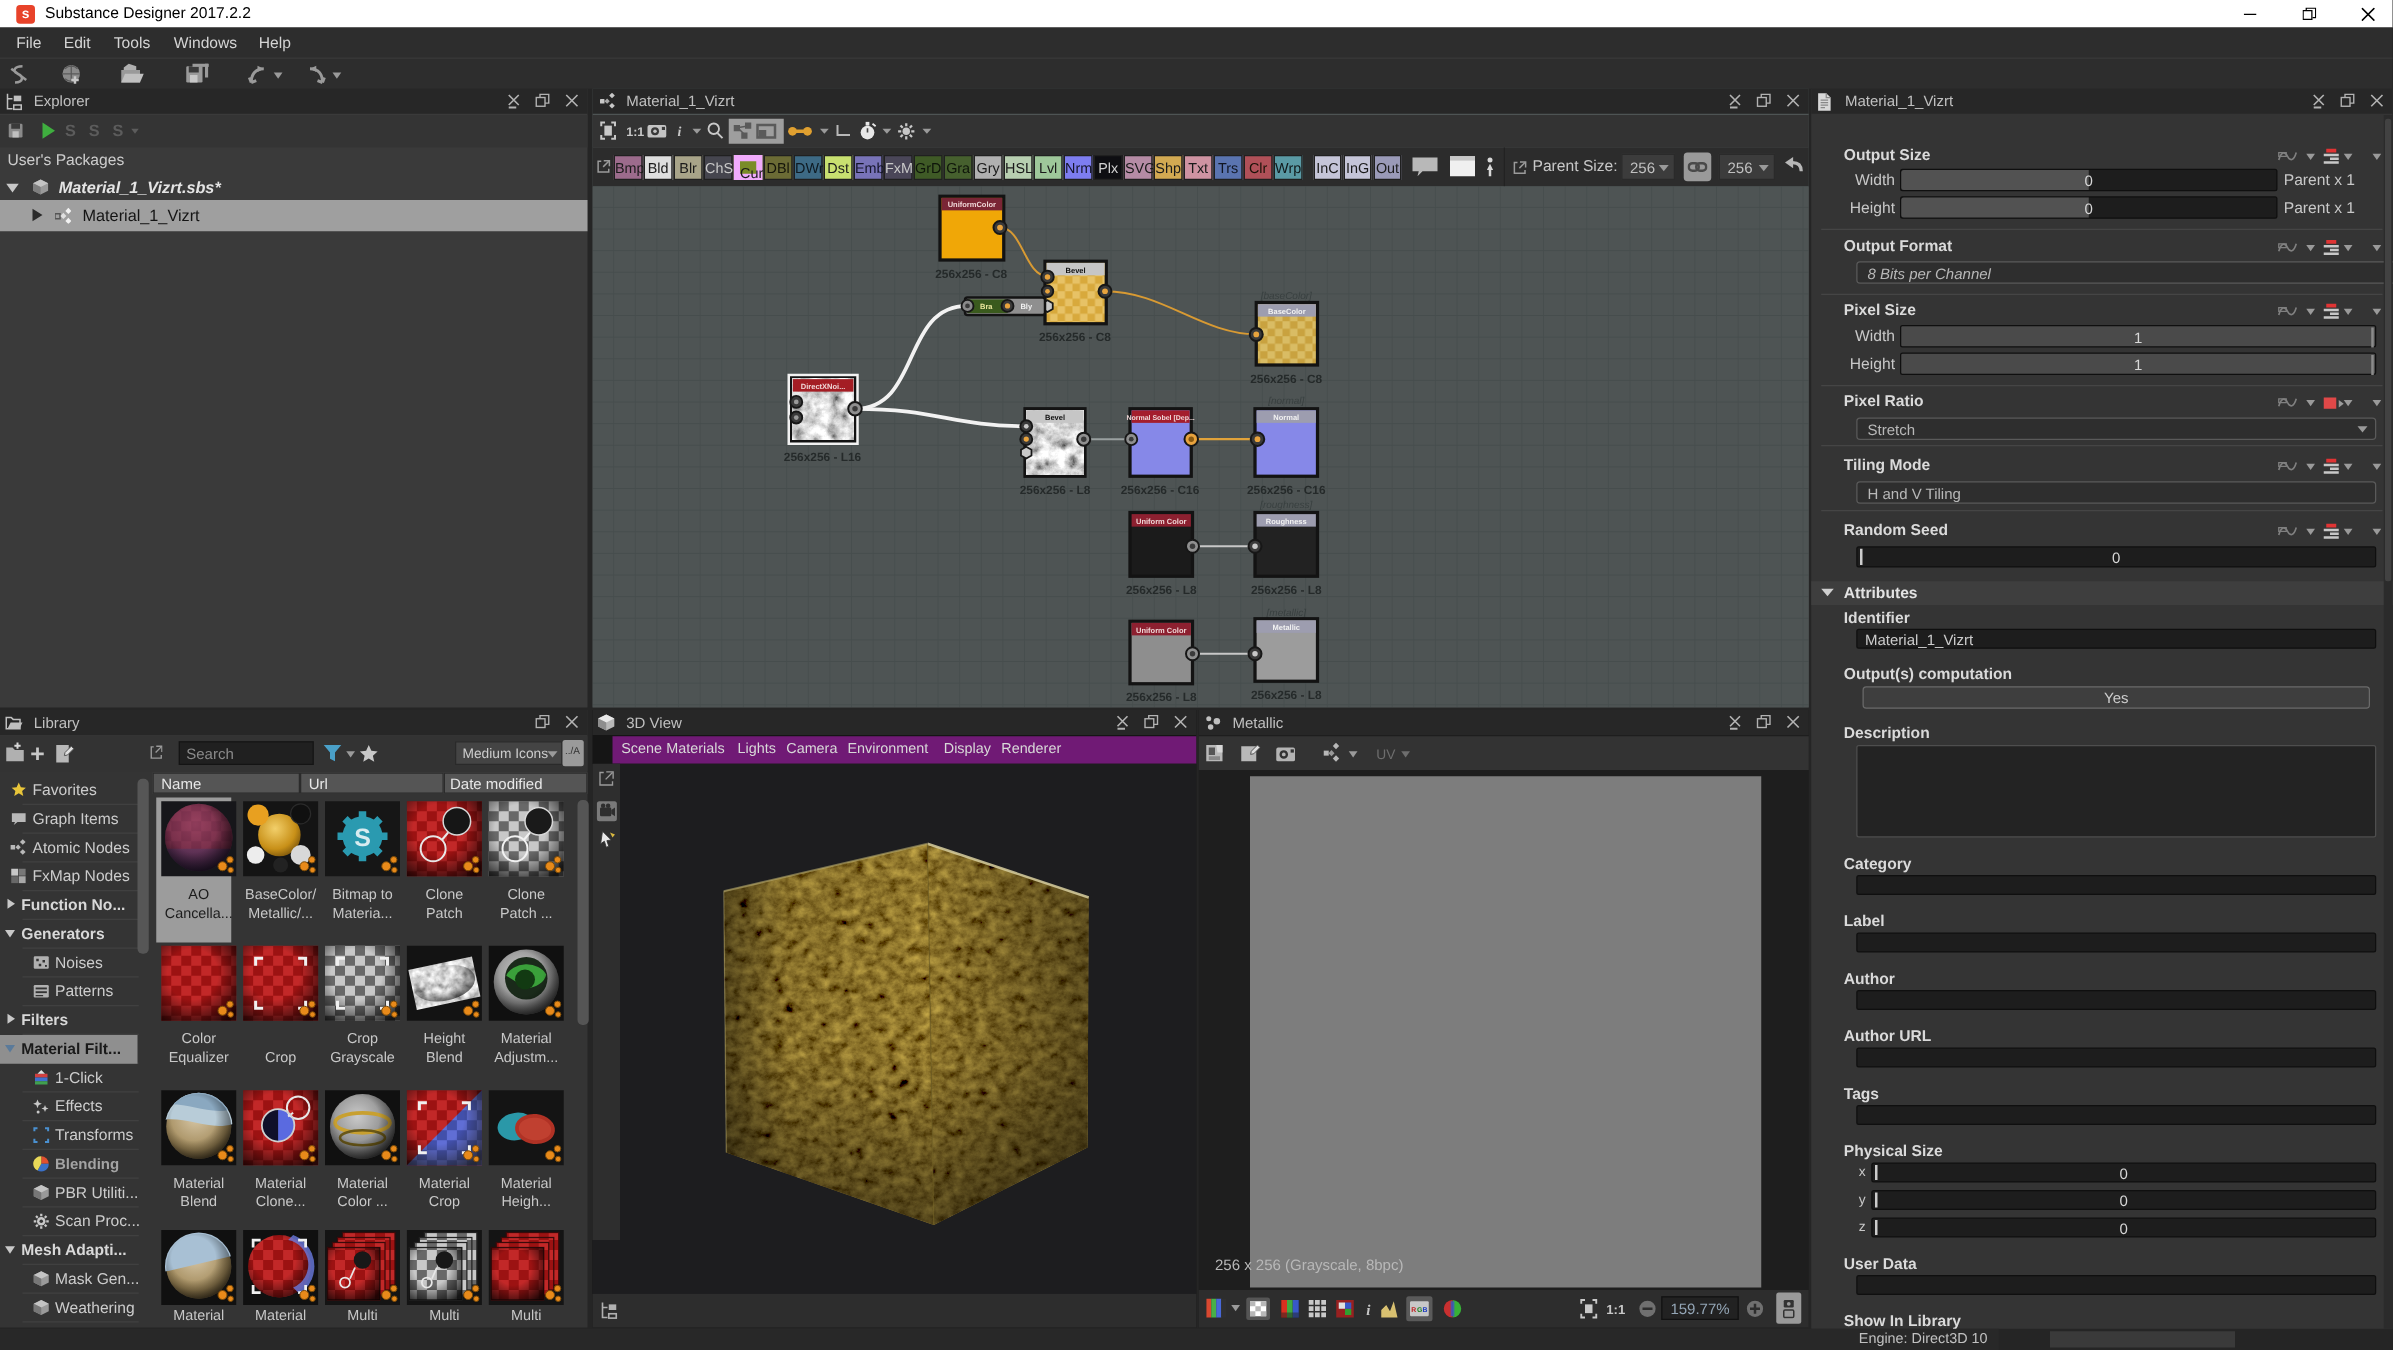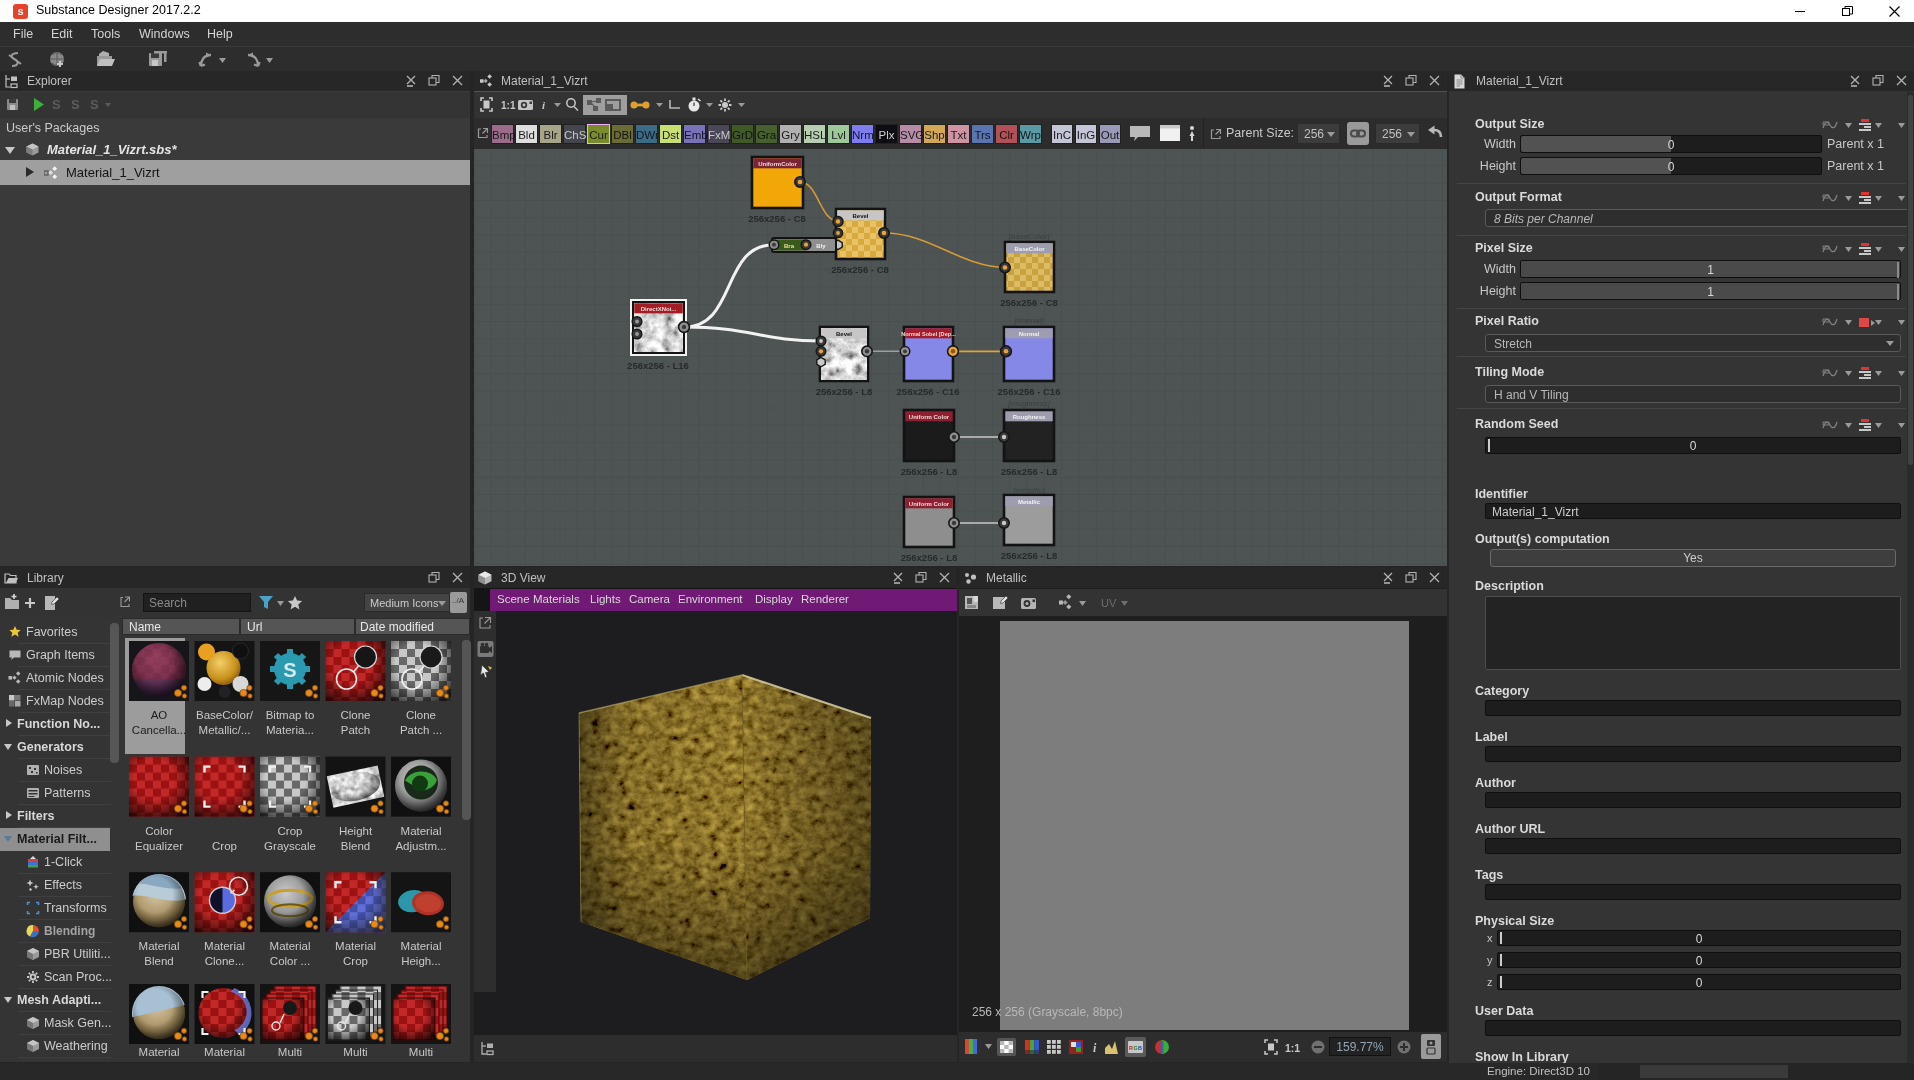--- a/index.html
+++ b/index.html
@@ -248,21 +248,21 @@
           <path d="M251 6.5 V9 M251 17 V19.5 M244.5 13 H247 M255 13 H257.5 M246.4 8.4 L248.2 10.2 M253.8 15.8 L255.6 17.6 M255.6 8.4 L253.8 10.2 M248.2 15.8 L246.4 17.6"></path>
             </g>
           </g>
         <path d="M264 11 l7 0 l-3.5 4 z" fill="#9a9a9a"></path>
       </svg></div>
     <div class="toolrow" style="top:47px; height:31px; background:#2c2c2c;" id="filterrow">
         <div style="position:absolute; left:17px; top:6px; width:23px; height:20px; background:#9c6b8c; color:#1a1a1a; font-size:11.5px; text-align:center; line-height:20px; border:1px solid #202020;">Bmp</div>
         <div style="position:absolute; left:41px; top:6px; width:23px; height:20px; background:#dedede; color:#1a1a1a; font-size:11.5px; text-align:center; line-height:20px; border:1px solid #202020;">Bld</div>
         <div style="position:absolute; left:65px; top:6px; width:23px; height:20px; background:#a8a489; color:#1a1a1a; font-size:11.5px; text-align:center; line-height:20px; border:1px solid #202020;">Blr</div>
         <div style="position:absolute; left:89px; top:6px; width:23px; height:20px; background:#45454e; color:#c8c8c8; font-size:11.5px; text-align:center; line-height:20px; border:1px solid #202020;">ChS</div>
-        <div style="position:absolute; left:113px; top:6px; width:23px; height:20px; background:#7a8c28; color:#1a1a1a; font-size:11.5px; text-align:center; line-height:20px; border:1px solid #f0abfc;">Cur</div>
+        <div style="position:absolute; left:113px; top:6px; width:23px; height:20px; background:#7a8c28; color:#1a1a1a; font-size:11.5px; text-align:center; line-height:20px; border:5px solid #f0abfc;">Cur</div>
         <div style="position:absolute; left:137px; top:6px; width:23px; height:20px; background:#6b6b35; color:#15150a; font-size:11.5px; text-align:center; line-height:20px; border:1px solid #202020;">DBl</div>
         <div style="position:absolute; left:161px; top:6px; width:23px; height:20px; background:#3d6a85; color:#0e1a22; font-size:11.5px; text-align:center; line-height:20px; border:1px solid #202020;">DWr</div>
         <div style="position:absolute; left:185px; top:6px; width:23px; height:20px; background:#c8e070; color:#1a1a1a; font-size:11.5px; text-align:center; line-height:20px; border:1px solid #202020;">Dst</div>
         <div style="position:absolute; left:209px; top:6px; width:23px; height:20px; background:#7873b8; color:#15152a; font-size:11.5px; text-align:left; line-height:20px; border:1px solid #202020;">Emb</div>
         <div style="position:absolute; left:233px; top:6px; width:23px; height:20px; background:#4a4658; color:#c8c8c8; font-size:11.5px; text-align:center; line-height:20px; border:1px solid #202020;">FxM</div>
         <div style="position:absolute; left:257px; top:6px; width:23px; height:20px; background:#3f5a26; color:#0e150a; font-size:11.5px; text-align:center; line-height:20px; border:1px solid #202020;">GrD</div>
         <div style="position:absolute; left:281px; top:6px; width:23px; height:20px; background:#46602e; color:#0e150a; font-size:11.5px; text-align:center; line-height:20px; border:1px solid #202020;">Gra</div>
         <div style="position:absolute; left:305px; top:6px; width:23px; height:20px; background:#b0b0b0; color:#1a1a1a; font-size:11.5px; text-align:center; line-height:20px; border:1px solid #202020;">Gry</div>
         <div style="position:absolute; left:329px; top:6px; width:23px; height:20px; background:#b7cfb0; color:#1a1a1a; font-size:11.5px; text-align:center; line-height:20px; border:1px solid #202020;">HSL</div>
         <div style="position:absolute; left:353px; top:6px; width:23px; height:20px; background:#9ec79a; color:#1a1a1a; font-size:11.5px; text-align:center; line-height:20px; border:1px solid #202020;">Lvl</div>
@@ -1407,20 +1407,24 @@
       <rect x="79" y="9" width="7" height="2" fill="#c8c8c8"></rect>
       <rect x="74" y="12" width="12" height="2" fill="#c8c8c8"></rect>
       <path d="M90 6 l7 0 l-3.5 5 z" fill="#9a9a9a"></path>
       <path d="M113 6 l7 0 l-3.5 5 z" fill="#9a9a9a"></path>
     </svg></div>
     <div class="pin-dark" style="left:36px; top:366px; width:416px; height:17px;">
       <div style="position:absolute; left:2px; top:1px; width:2px; height:13px; background:#cccccc;"></div>
       <div style="position:absolute; left:0; width:100%; text-align:center; top:1px; color:#d8d8d8;">0</div>
     </div>
 
+    <div class="prop-sec" style="top:394px; height:19px;">
+      <span style="position:absolute; left:8px; top:6px; width:0; height:0; border-left:5px solid transparent; border-right:5px solid transparent; border-top:6px solid #cfcfcf;"></span>
+      <span style="position:absolute; left:26px; top:2px;">Attributes</span>
+    </div>
 
     <div class="prop-label" style="left:26px; top:416px;">Identifier</div>
     <div class="pin-dark" style="left:36px; top:432px; width:416px; height:16px;">
       <span style="position:absolute; left:6px; top:1px;">Material_1_Vizrt</span>
     </div>
 
     <div class="prop-label" style="left:26px; top:461px;">Output(s) computation</div>
     <div class="abs" style="left:41px; top:478px; width:406px; height:18px; background:#3e3e3e; border:1px solid #6a6a6a; border-radius:3px; color:#cccccc; font-size:12px;">
       <span style="position:absolute; left:0; width:100%; text-align:center; top:1px;">Yes</span>
     </div>

